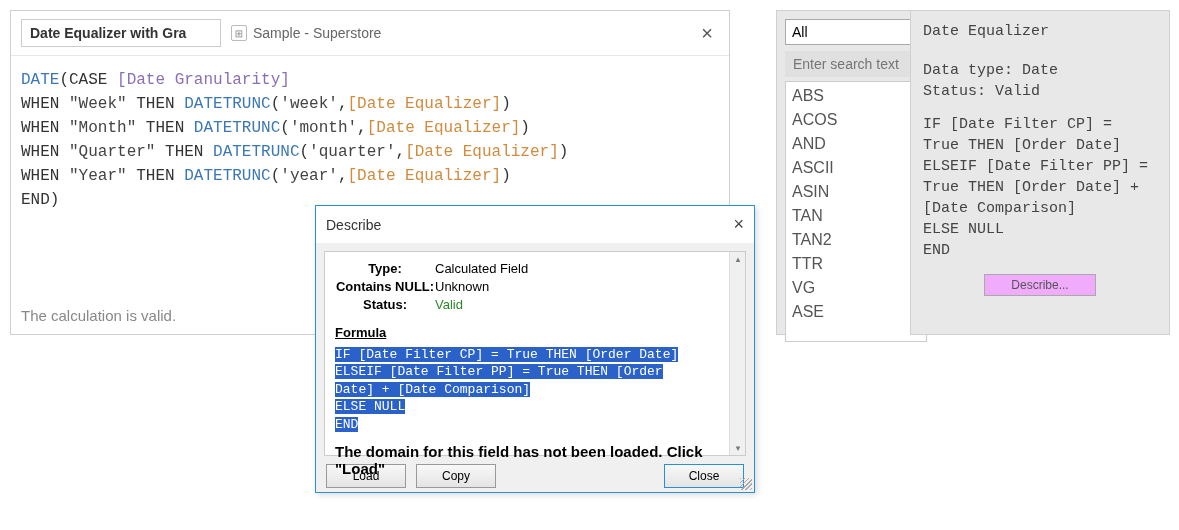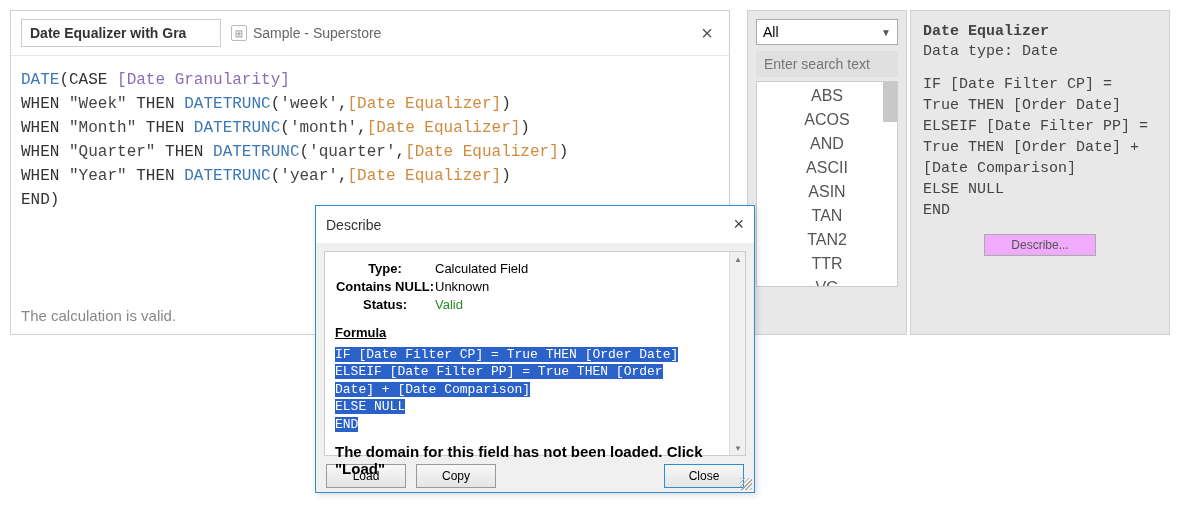--- a/index.html
+++ b/index.html
@@ -60,21 +60,21 @@
 .tok-str { color: #444; }
 .tok-param { color: #8b6fb5; }
 .status-bar {
   position: absolute; bottom: 0; left: 0; right: 0;
   padding: 6px 10px 10px;
   color: #888; font-size: 15px;
 }
 
 .func-panel {
   position: absolute;
-  left: 747px; top: 10px;
+  left: 776px; top: 10px;
   width: 160px; height: 325px;
   border: 1px solid #d0d0d0;
   background: #e8e8e8;
   padding: 8px;
 }
 .func-filter {
   width: 100%; height: 26px;
   border: 1px solid #aaa;
   background: #fff;
   padding: 0 6px; font-size: 14px;
@@ -85,45 +85,44 @@
   width: 100%; height: 26px;
   margin-top: 6px;
   border: none;
   background: #e0e0e0;
   padding: 0 8px; font-size: 14px; color: #737373;
 }
 .func-list {
   margin-top: 4px;
   background: #fff;
   border: 1px solid #ccc;
-  height: 206px;
+  height: 261px;
   overflow: hidden;
   position: relative;
-  text-align: center;
 }
 .func-list-inner { padding: 2px 6px; }
 .func-item { font-size: 16px; color: #555; line-height: 1.5; cursor: pointer; }
 .scroll-thumb {
   position: absolute; right: 0; top: 0;
   width: 14px; height: 40px;
   background: #c8c8c8;
 }
 
 .help-panel {
   position: absolute;
   left: 910px; top: 10px;
   width: 260px; height: 325px;
   border: 1px solid #d0d0d0;
   background: #e8e8e8;
   padding: 12px;
   font-family: Consolas, "Courier New", monospace;
   font-size: 15px;
   color: #444;
 }
-.help-title { font-weight: bold; margin-bottom: 1px; }
+.help-title { font-weight: normal; margin-bottom: 20px; }
 .help-meta { margin-bottom: 12px; line-height: 1.4; }
 .help-formula { line-height: 1.4; height: 150px; overflow: hidden; }
 .describe-btn {
   display: block;
   margin: 10px auto 0;
   width: 112px; height: 22px;
   background: #f0abfc; border: 1px solid #aaa;
   font-size: 12px; color: #555;
 }
 
@@ -233,20 +232,21 @@
       <div class="func-item">ASE</div>
     </div>
     <div class="scroll-thumb"></div>
   </div>
 </div>
 
 <div class="help-panel">
   <div class="help-title">Date Equalizer</div>
   <div class="help-meta">
     <div><span>Data type: </span><span>Date</span></div>
+    <div><span>Status: </span><span>Valid</span></div>
   </div>
   <div class="help-formula">IF [Date Filter CP] = True THEN [Order Date]<br>ELSEIF [Date Filter PP] = True THEN [Order Date] + [Date Comparison]<br>ELSE NULL<br>END</div>
   <button class="describe-btn">Describe...</button>
 </div>
 
 <div class="dialog">
   <div class="dialog-title">
     <span>Describe</span>
     <span class="dlg-close">×</span>
   </div>

